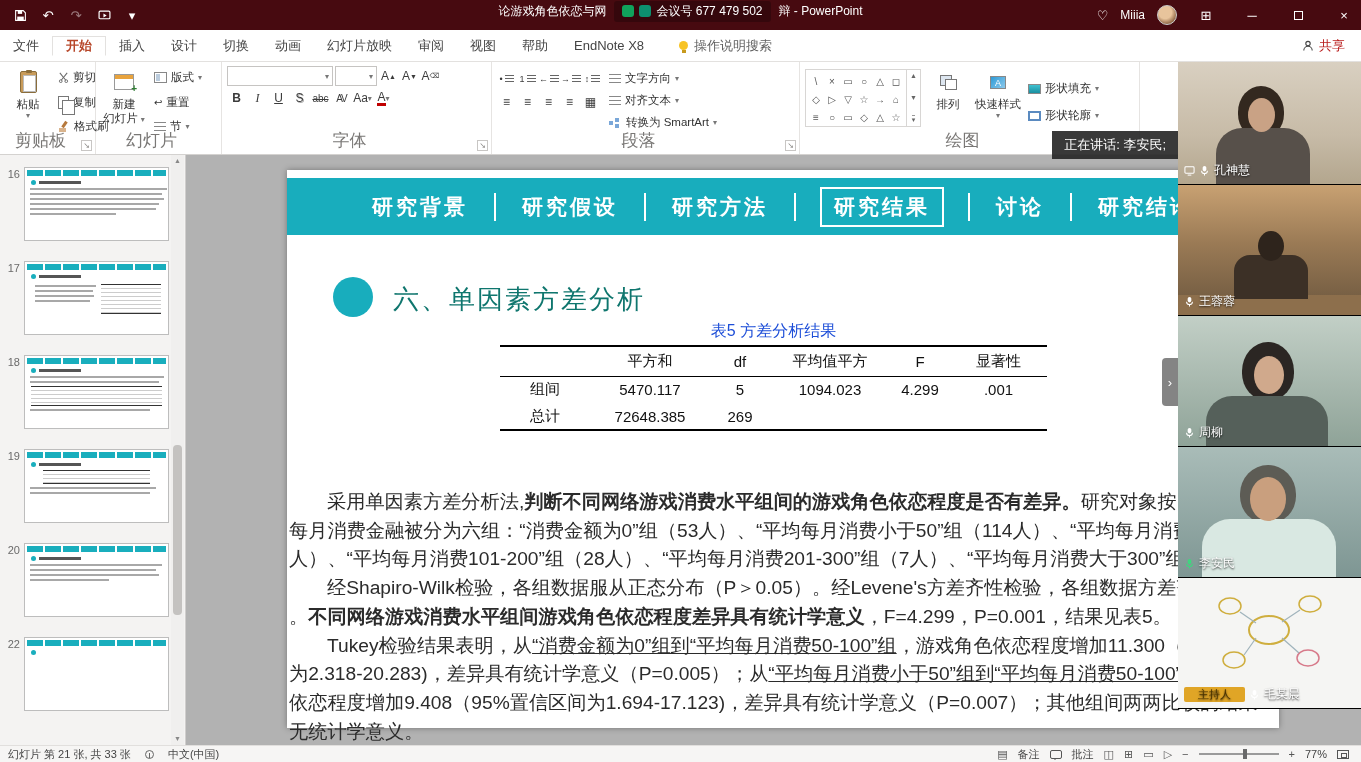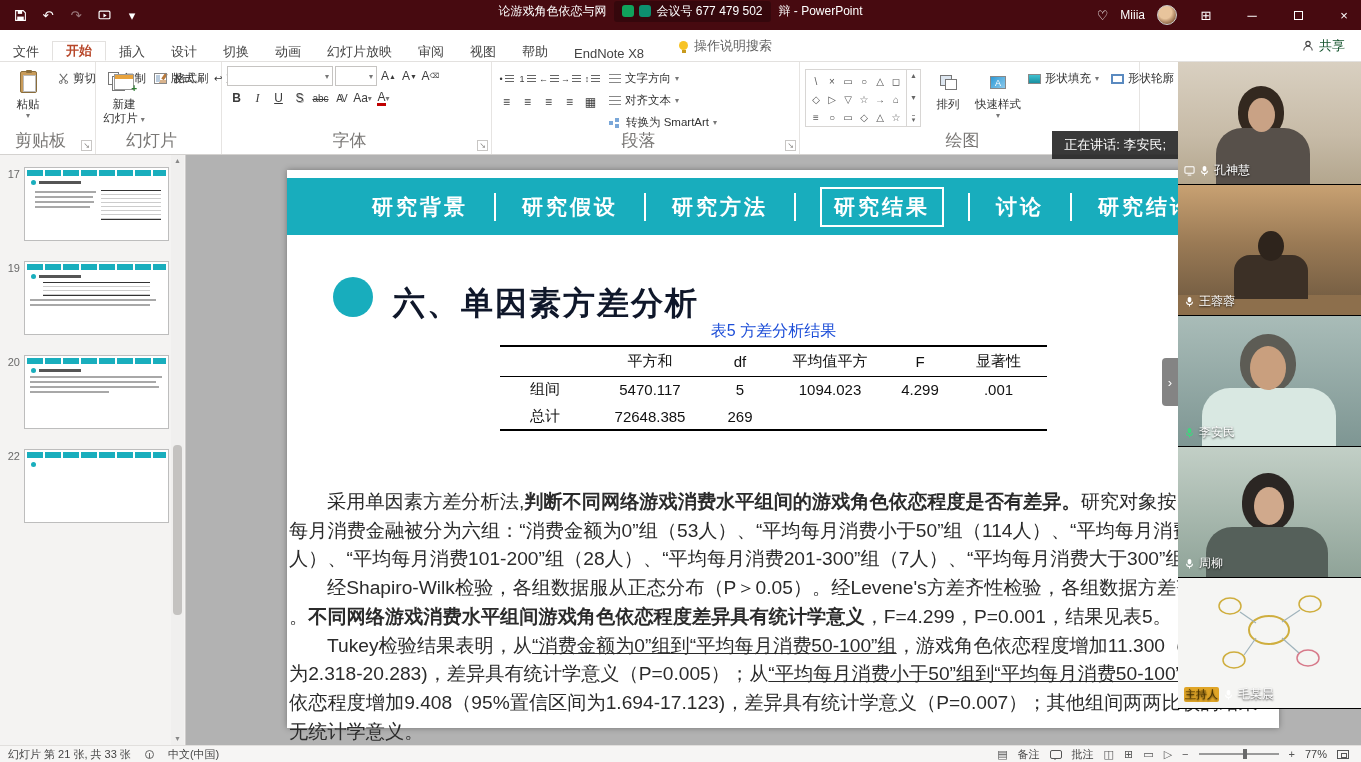--- a/index.html
+++ b/index.html
@@ -16,36 +16,36 @@
   .mb-ic{width:12px;height:12px;border-radius:3px;background:#10a35c;display:inline-block}
   .mb-ic.b{background:#0d8f6f}
   .tb-right{margin-left:auto;display:flex;align-items:center;gap:12px;height:30px}
   .heart{font-size:13px}
   .avatar{width:20px;height:20px;border-radius:50%;background:radial-gradient(circle at 40% 35%,#e8c49c 0 40%,#9a7250 70%,#6c4c33 100%);border:1px solid #ccc}
   .win-btn{width:34px;height:30px;display:flex;align-items:center;justify-content:center;font-size:13px}
   .maxbox{width:9px;height:9px;border:1.2px solid #fff;display:inline-block}
 
   
   .tabsrow{position:absolute;left:0;top:30px;width:1361px;height:32px;background:#fff;border-bottom:1px solid #e3e1df;display:flex;align-items:stretch;font-size:13px;color:#444;z-index:20}
-  .rtablist{display:flex;align-items:flex-end}
+  .rtablist{display:flex;align-items:center}
   .rtab{display:flex;align-items:center;padding:0 13px;cursor:default;white-space:nowrap}
   .rtab.active{color:#b7472a;border:1px solid #e3e1df;border-bottom:1px solid #fff;background:#fff;font-weight:bold}
   .ribbon-search{display:flex;align-items:center;gap:6px;margin-left:22px;color:#5f5f5f}
   .bulb{width:9px;height:9px;border-radius:50%;background:#f7c325;display:inline-block;position:relative}
   .bulb::after{content:"";position:absolute;left:2.5px;bottom:-3px;width:4px;height:3px;background:#c79a1d}
-  .share-btn{margin-left:auto;display:flex;align-items:center;gap:5px;padding-right:16px;color:#14532d}
+  .share-btn{margin-left:auto;display:flex;align-items:center;gap:5px;padding-right:16px;color:#b91c1c}
 
   
   .ribbon{position:absolute;left:0;top:62px;width:1361px;height:93px;background:#fff;border-bottom:1px solid #d4d2d0;display:flex;z-index:10}
   .rgroup{position:relative;height:100%;border-right:1px solid #e6e4e2;padding:4px 5px 18px;display:flex;gap:4px}
   .grplabel{position:absolute;bottom:2px;left:0;right:14px;text-align:center;font-size:17px;color:#7a7876}
   .launcher{position:absolute;right:3px;bottom:3px;width:11px;height:11px;border:1px solid #c8c6c4;color:#8a8886;font-size:8px;line-height:9px;text-align:center}
   .bigbtn{display:flex;flex-direction:column;align-items:center;justify-content:flex-start;padding-top:3px;font-size:11.5px;color:#333;text-align:center;min-width:46px;line-height:1.25}
   .bigbtn .bicon{height:26px;display:flex;align-items:center;justify-content:center;margin-bottom:2px}
-  .smallcol{display:flex;flex-direction:row;justify-content:center;gap:6px;padding-top:2px}
+  .smallcol{display:flex;flex-direction:column;justify-content:center;gap:6px;padding-top:2px}
   .smallbtn{display:flex;align-items:center;gap:4px;height:21px;padding:0 3px;font-size:11.5px;color:#333;white-space:nowrap}
   .caret{font-size:8px;color:#777}
   .iconbtn{min-width:19px;height:20px;display:flex;align-items:center;justify-content:center;font-size:12px;color:#3b3b3b}
   .g-clip{width:96px}
   .g-slides{width:126px}
   .g-font{width:270px;flex-direction:column;gap:2px}
   .g-para{width:308px}
   .g-draw{width:340px}
   .g-edit{flex:1;flex-direction:column;gap:2px;overflow:hidden}
   .frow{display:flex;align-items:center;gap:2px}
@@ -104,39 +104,39 @@
   .ts-thumb{position:absolute;left:2px;top:290px;width:9px;height:170px;background:#c4c2c0;border-radius:4px}
 
   
   .editor{position:absolute;left:186px;top:155px;width:1175px;height:590px;background:#b2b2b2;z-index:1}
   .slide{position:absolute;left:101px;top:15px;width:992px;height:558px;background:#fff;box-shadow:0 0 6px rgba(0,0,0,.35)}
   .slide-nav{position:absolute;left:0;top:8px;width:992px;height:57px;background:#18adbd;display:flex;align-items:center;justify-content:center;gap:24px}
   .navitem{color:#fff;font-size:21px;font-weight:bold;letter-spacing:3px;white-space:nowrap;padding:4px 2px}
   .navitem.active{border:2px solid #fff;padding:4px 12px}
   .navsep{width:2px;height:28px;background:#fff}
   .title-circle{position:absolute;left:46px;top:107px;width:40px;height:40px;border-radius:50%;background:#18adbd}
-  .slide-title{position:absolute;left:106px;top:112px;font-size:32px;font-weight:bold;color:#0f172a;letter-spacing:2px}
+  .slide-title{position:absolute;left:106px;top:112px;font-size:26px;font-weight:normal;color:#0f766e;letter-spacing:2px}
   .tbl-caption{position:absolute;left:213px;top:151px;width:547px;text-align:center;font-size:16px;color:#1d4ed8}
   .anova{position:absolute;left:213px;top:175px;width:547px;border-collapse:collapse;font-size:15px;color:#111}
   .anova{border-top:2px solid #000;border-bottom:2px solid #000}
   .anova thead tr{border-bottom:1px solid #000}
   .anova th{font-weight:normal;height:30px;text-align:center}
   .anova td{height:27px;text-align:center}
   .bodytext{position:absolute;left:2px;top:318px;width:1140px;font-size:19.2px;line-height:28.7px;color:#2b2b2b}
   .bline{white-space:nowrap}
   .bline.ind{text-indent:38px}
   .bline .b{font-weight:bold}
   .bline .u{text-decoration:underline}
 
   
   .vpanel{position:absolute;left:1178px;top:62px;width:183px;height:647px;background:#111;z-index:40;display:flex;flex-direction:column}
   .vtile{position:relative;width:183px;height:131px;overflow:hidden;border-bottom:1px solid #000}
   .vtile.first{height:123px}
   .vname{position:absolute;left:6px;bottom:5px;display:flex;align-items:center;gap:4px;color:#fff;font-size:12px;text-shadow:0 1px 2px rgba(0,0,0,.85);z-index:3}
-  .host-badge{background:#e0a526;color:#4a3300;font-size:11px;padding:0 1px;border-radius:2px;line-height:15px}
+  .host-badge{background:#e0a526;color:#4a3300;font-size:11px;padding:0 14px;border-radius:2px;line-height:15px}
   .p1{background:linear-gradient(180deg,#d9d0c1 0,#c7bba7 60%,#b3a68e 100%)}
   .p1::before{content:"";position:absolute;left:60px;top:24px;width:46px;height:52px;border-radius:50% 50% 46% 46%;background:#33281f}
   .p1::after{content:"";position:absolute;left:38px;top:66px;width:94px;height:60px;border-radius:26px 26px 0 0;background:#57504a}
   .p1 .face{position:absolute;left:70px;top:36px;width:27px;height:34px;border-radius:50%;background:#c9a285;z-index:1}
   .p2{background:linear-gradient(180deg,#c8a172 0,#9a7a55 45%,#6b563e 100%)}
   .p2::before{content:"";position:absolute;left:80px;top:46px;width:26px;height:30px;border-radius:50%;background:#2e241c;z-index:1}
   .p2::after{content:"";position:absolute;left:56px;top:70px;width:74px;height:44px;border-radius:16px 16px 0 0;background:#3c3026}
   .p2 .desk{position:absolute;left:0;bottom:0;width:183px;height:20px;background:#8d6f4c}
   .p3{background:linear-gradient(180deg,#c2cfc6 0,#8fa398 100%)}
   .p3::before{content:"";position:absolute;left:64px;top:26px;width:52px;height:58px;border-radius:50% 50% 46% 46%;background:#2b2623}
@@ -439,38 +439,68 @@
 
     <div class="rgroup g-edit">
       <span class="iconbtn" style="font-size:10px">ab</span>
       <span class="iconbtn" style="font-size:10px">ab<span class="caret">▾</span></span>
     </div>
   </div>
 
   <div class="thumbpanel">
     <div id="thumb-list">
         <div class="thumb-item">
+          <span class="thumb-num">16</span>
+          <div class="thumb-box">
+            <div class="mini-nav"></div>
+            <div class="mini-titlerow">
+              <span class="mini-dot"></span>
+              <span class="mini-titlebar"></span>
+            </div>
+            <div class="mini-line" style="width: 96%;"></div>
+            <div class="mini-line" style="width: 92%;"></div>
+            <div class="mini-line" style="width: 94%;"></div>
+            <div class="mini-line" style="width: 90%;"></div>
+            <div class="mini-line" style="width: 88%;"></div>
+            <div class="mini-line" style="width: 60%;"></div>
+          </div>
+        </div>
+        <div class="thumb-item">
           <span class="thumb-num">17</span>
           <div class="thumb-box">
             <div class="mini-nav"></div>
             <div class="mini-titlerow">
               <span class="mini-dot"></span>
               <span class="mini-titlebar"></span>
             </div>
             <div class="mini-cols">
               <div class="c">
                 <div class="mini-line" style="width: 95%;"></div>
                 <div class="mini-line" style="width: 90%;"></div>
                 <div class="mini-line" style="width: 92%;"></div>
                 <div class="mini-line" style="width: 85%;"></div>
               </div>
               <div class="c">
                 <div class="mini-table" style="height: 30px; margin: 2px;"></div>
               </div>
             </div>
+          </div>
+        </div>
+        <div class="thumb-item">
+          <span class="thumb-num">18</span>
+          <div class="thumb-box">
+            <div class="mini-nav"></div>
+            <div class="mini-titlerow">
+              <span class="mini-dot"></span>
+              <span class="mini-titlebar"></span>
+            </div>
+            <div class="mini-line" style="width: 94%;"></div>
+            <div class="mini-line" style="width: 90%;"></div>
+            <div class="mini-table" style="height: 20px;"></div>
+            <div class="mini-line" style="width: 84%;"></div>
           </div>
         </div>
         <div class="thumb-item">
           <span class="thumb-num">19</span>
           <div class="thumb-box">
             <div class="mini-nav"></div>
             <div class="mini-titlerow">
               <span class="mini-dot"></span>
               <span class="mini-titlebar"></span>
             </div>
@@ -602,40 +632,40 @@
       <i class="desk"></i>
       <div class="vname">
         <svg width="11" height="11" viewBox="0 0 12 12">
             <rect x="4" y="1" width="4" height="6" rx="2" fill="#fff"></rect>
             <path d="M2.8 6.2a3.2 3.2 0 0 0 6.4 0" fill="none" stroke="#fff" stroke-width="1.1"></path>
             <line x1="6" y1="9.4" x2="6" y2="11.5" stroke="#fff" stroke-width="1.1"></line>
           </svg>
         <span>王蓉蓉</span>
       </div>
     </div>
+    <div class="vtile p3">
+      <i class="face"></i>
+      <div class="vname">
+        <svg width="11" height="11" viewBox="0 0 12 12">
+            <rect x="4" y="1" width="4" height="6" rx="2" fill="#fff"></rect>
+            <path d="M2.8 6.2a3.2 3.2 0 0 0 6.4 0" fill="none" stroke="#fff" stroke-width="1.1"></path>
+            <line x1="6" y1="9.4" x2="6" y2="11.5" stroke="#fff" stroke-width="1.1"></line>
+          </svg>
+        <span>周柳</span>
+      </div>
+    </div>
     <div class="vtile p4">
       <i class="face"></i>
       <div class="vname">
         <svg width="11" height="11" viewBox="0 0 12 12">
             <rect x="4" y="1" width="4" height="6" rx="2" fill="#3fd67e"></rect>
             <path d="M2.8 6.2a3.2 3.2 0 0 0 6.4 0" fill="none" stroke="#3fd67e" stroke-width="1.1"></path>
             <line x1="6" y1="9.4" x2="6" y2="11.5" stroke="#3fd67e" stroke-width="1.1"></line>
           </svg>
         <span>李安民</span>
-      </div>
-    </div>
-    <div class="vtile p3">
-      <i class="face"></i>
-      <div class="vname">
-        <svg width="11" height="11" viewBox="0 0 12 12">
-            <rect x="4" y="1" width="4" height="6" rx="2" fill="#fff"></rect>
-            <path d="M2.8 6.2a3.2 3.2 0 0 0 6.4 0" fill="none" stroke="#fff" stroke-width="1.1"></path>
-            <line x1="6" y1="9.4" x2="6" y2="11.5" stroke="#fff" stroke-width="1.1"></line>
-          </svg>
-        <span>周柳</span>
       </div>
     </div>
     <div class="vtile p5">
       <svg width="183" height="110" viewBox="0 0 183 110">
         <ellipse cx="91" cy="52" rx="20" ry="14" fill="none" stroke="#cfae3e" stroke-width="2"></ellipse>
         <ellipse cx="52" cy="28" rx="11" ry="8" fill="none" stroke="#cfae3e" stroke-width="1.5"></ellipse>
         <ellipse cx="132" cy="26" rx="11" ry="8" fill="none" stroke="#cfae3e" stroke-width="1.5"></ellipse>
         <ellipse cx="56" cy="82" rx="11" ry="8" fill="none" stroke="#cfae3e" stroke-width="1.5"></ellipse>
         <ellipse cx="130" cy="80" rx="11" ry="8" fill="none" stroke="#d77a8a" stroke-width="1.5"></ellipse>
         <line x1="62" y1="34" x2="78" y2="45" stroke="#9fb3bb" stroke-width="1.2"></line>

